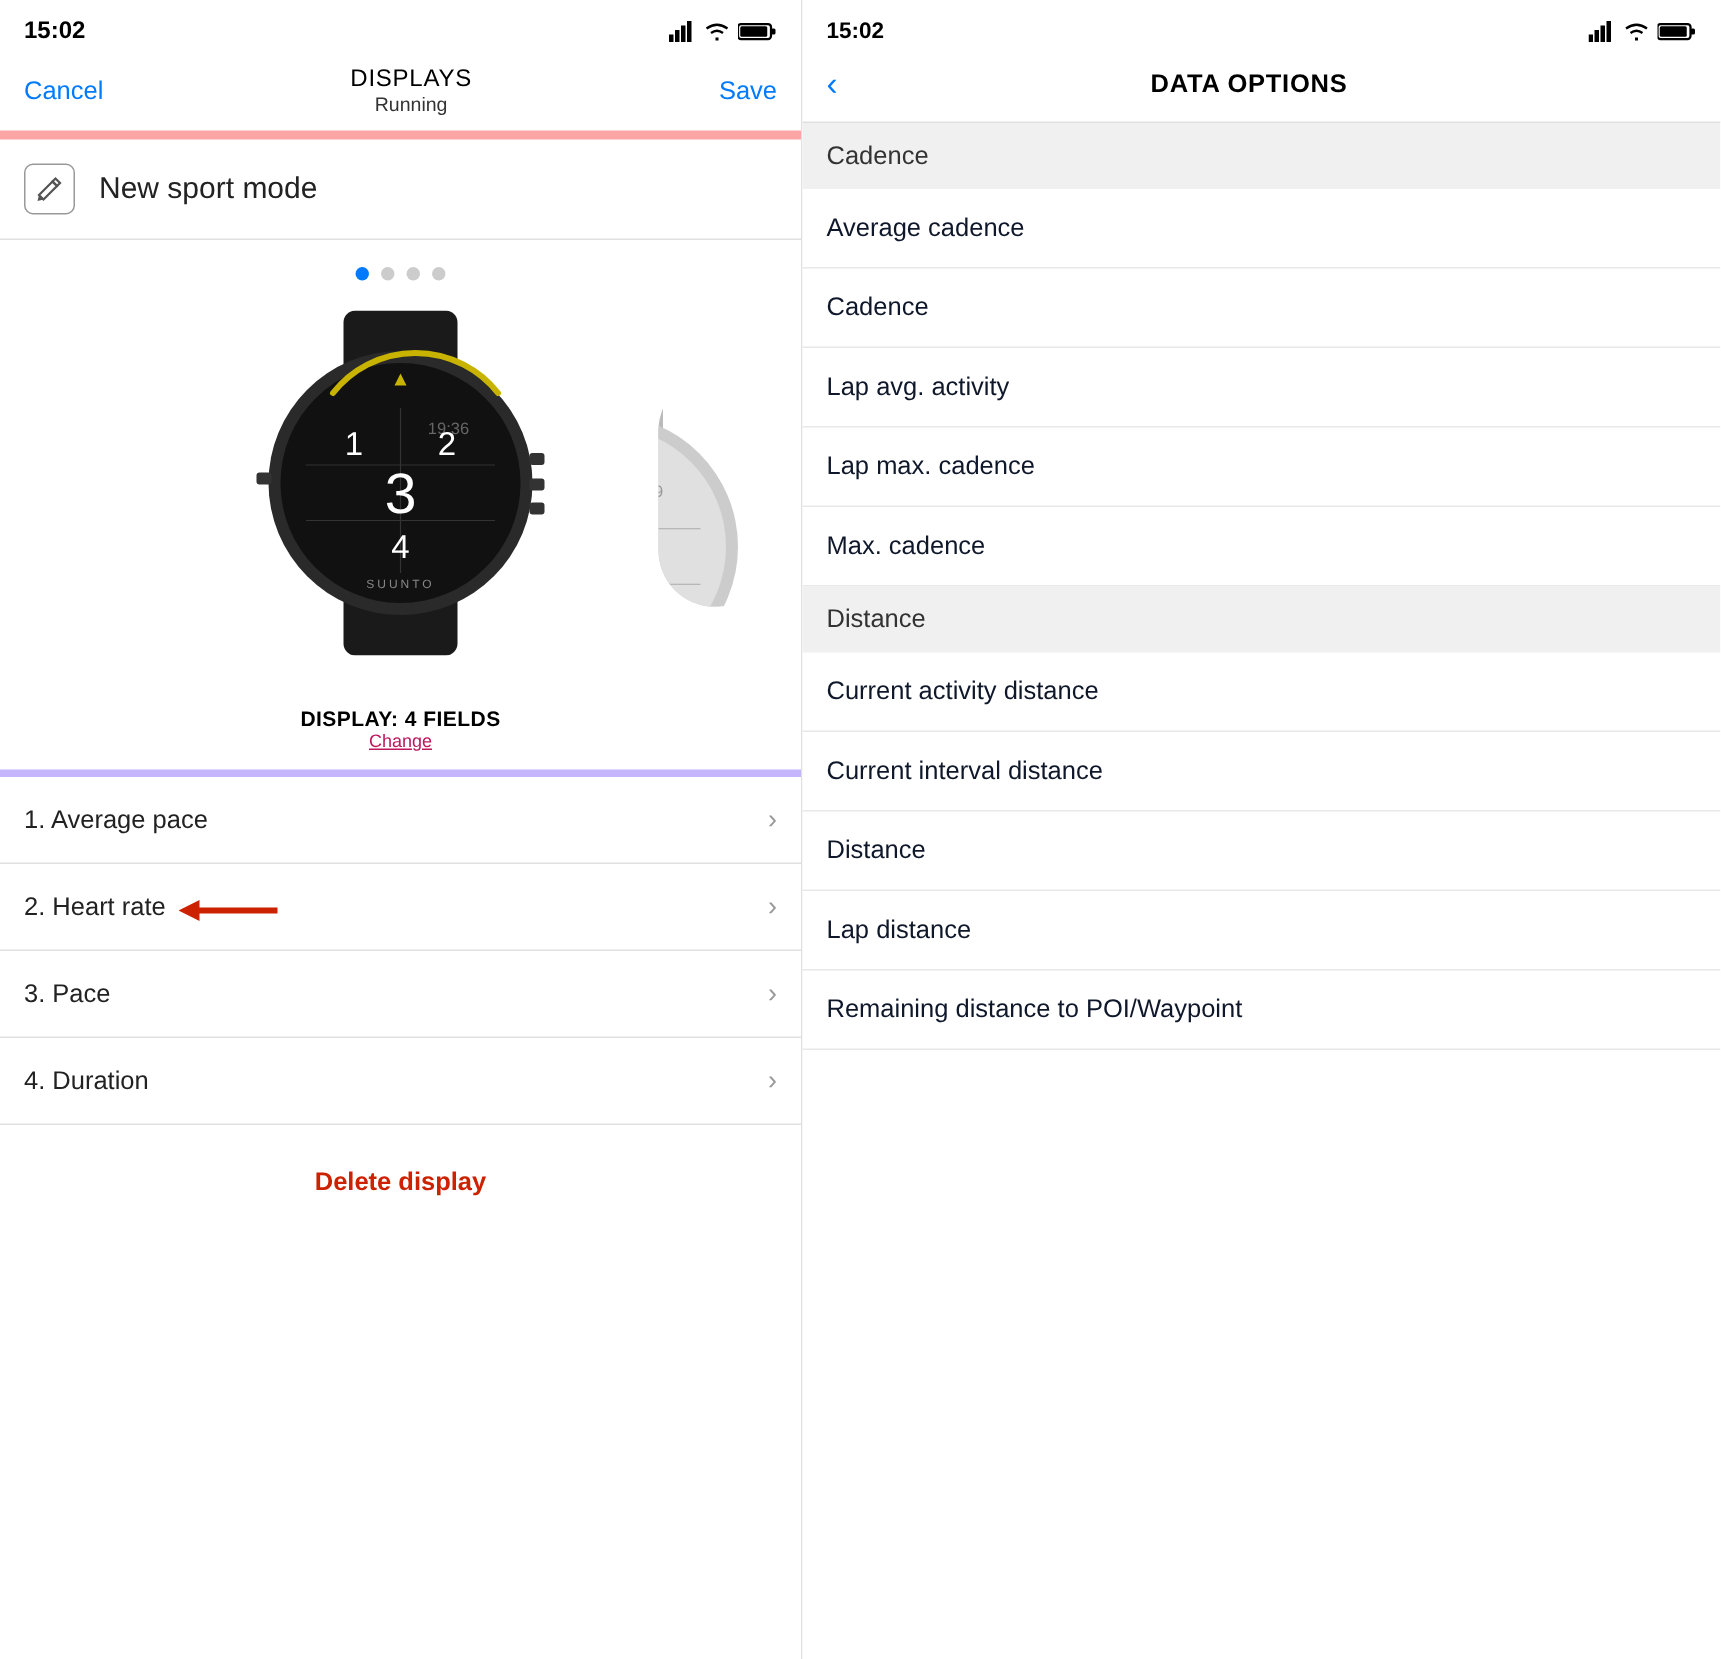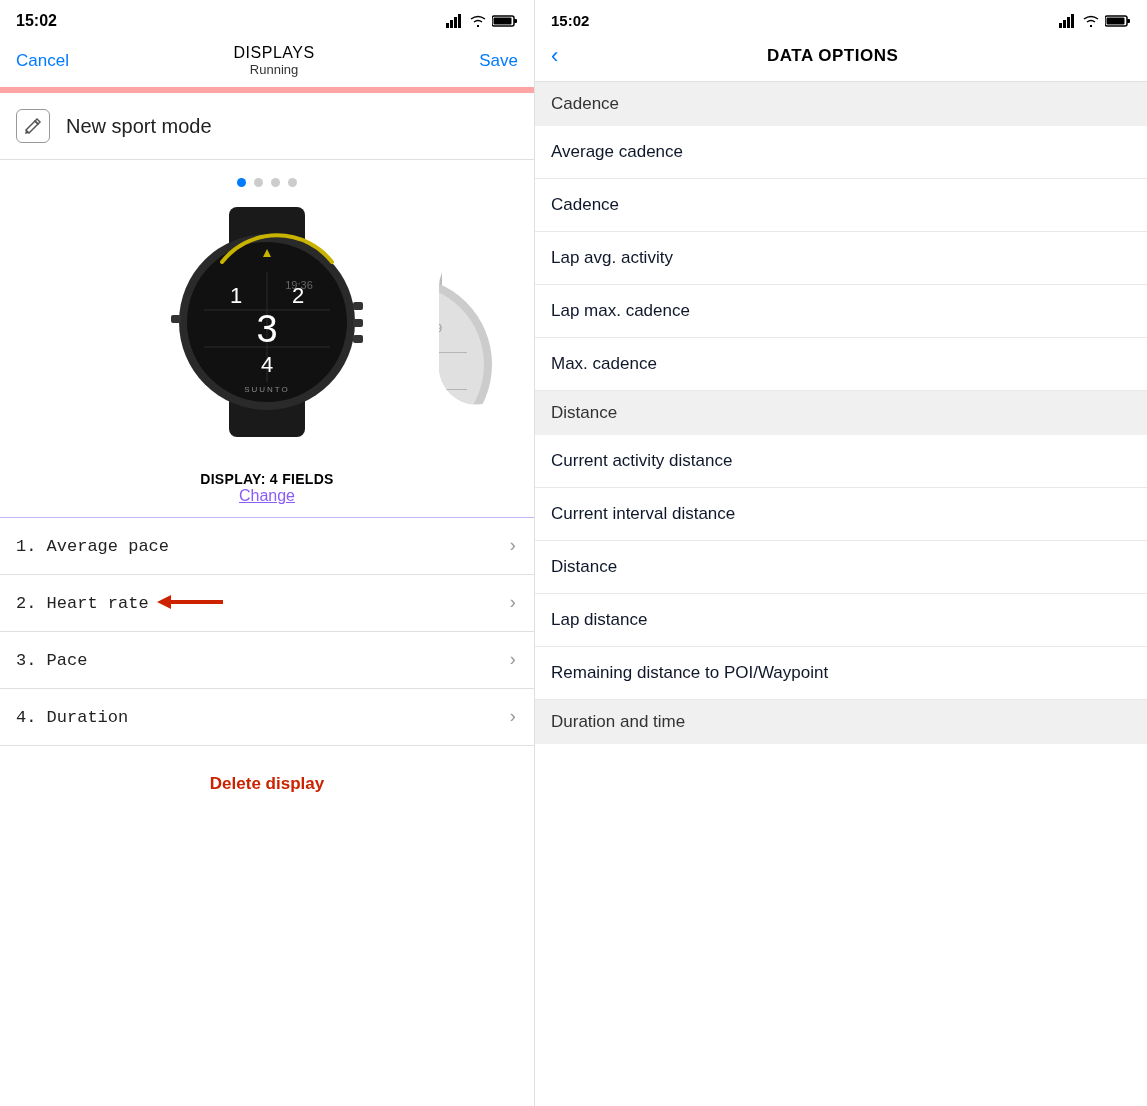--- a/index.html
+++ b/index.html
@@ -143,28 +143,27 @@
     }
 
     .display-fields-title {
       font-weight: 700;
       font-size: 14px;
       text-transform: uppercase;
       letter-spacing: 0.3px;
     }
 
     .change-btn {
-      color: #8b5cf6;
-      font-size: 16px;
+      color: #be185d;
+      font-size: 12px;
       text-decoration: underline;
     }
 
     .field-list {
-      border-top: 1px solid #c4b5fd;
-      font-family: Liberation Mono, monospace;
+      border-top: 5px solid #c4b5fd;
     }
 
     .field-item {
       display: flex;
       justify-content: space-between;
       align-items: center;
       padding: 18px 16px;
       border-bottom: 1px solid #e0e0e0;
     }
 
@@ -173,21 +172,21 @@
       color: #222;
     }
 
     .field-item .chevron {
       font-size: 18px;
       color: #999;
     }
 
     .arrow-indicator {
       display: flex;
-      align-items: flex-start;
+      align-items: flex-end;
       gap: 0;
     }
 
     .delete-display {
       text-align: center;
       padding: 28px 0 0 0;
     }
 
     .delete-display-btn {
       color: #cc2200;
@@ -452,16 +451,15 @@
     <div class="option-item">Lap max. cadence</div>
     <div class="option-item">Max. cadence</div>
 
     <div class="section-header">Distance</div>
     <div class="option-item">Current activity distance</div>
     <div class="option-item">Current interval distance</div>
     <div class="option-item">Distance</div>
     <div class="option-item">Lap distance</div>
     <div class="option-item">Remaining distance to POI/Waypoint</div>
 
-    <div class="section-header">Duration and time</div>
 
   </div>
 </div>
 
 </body></html>

